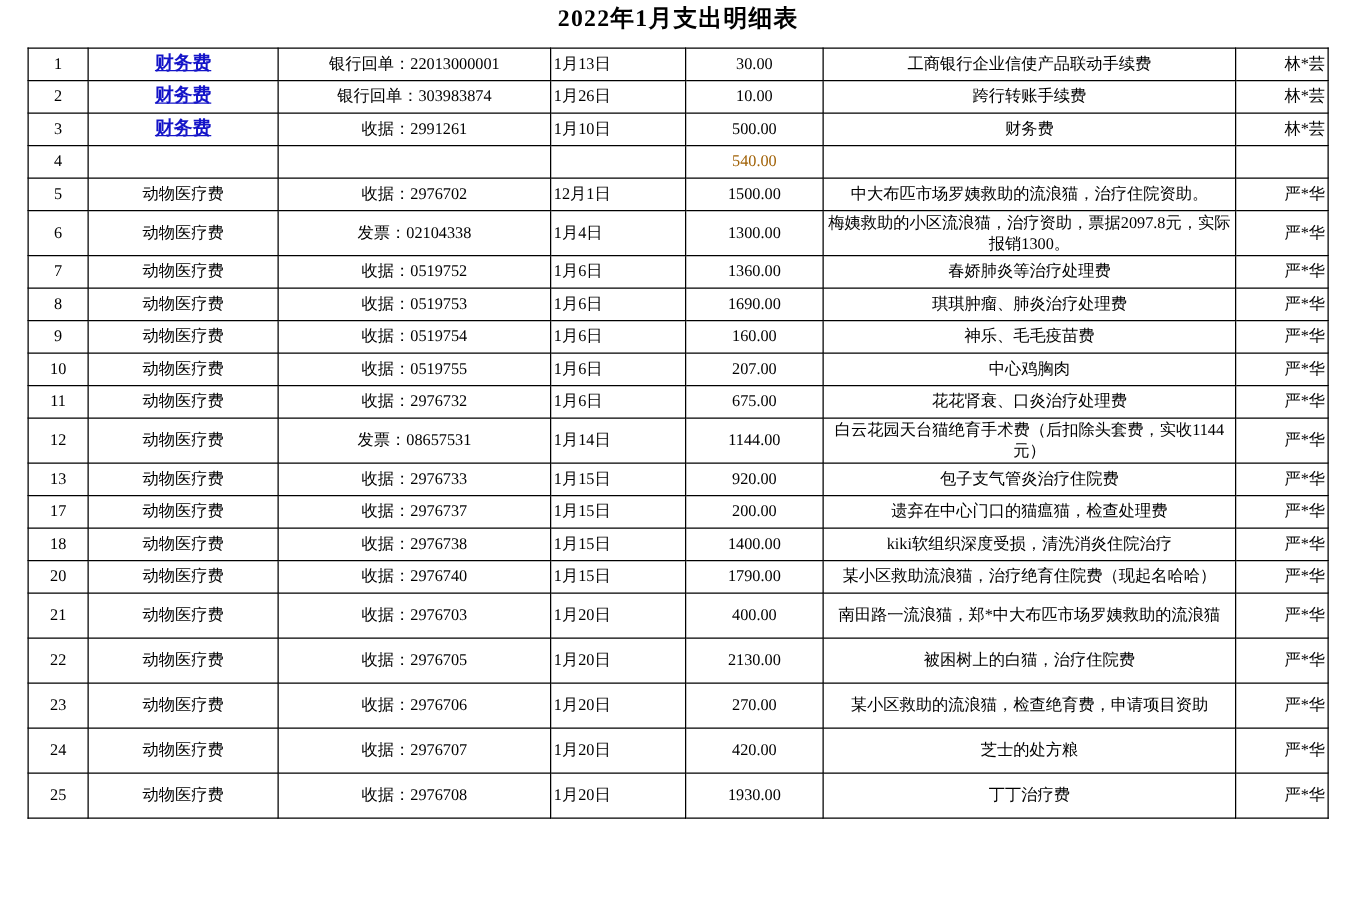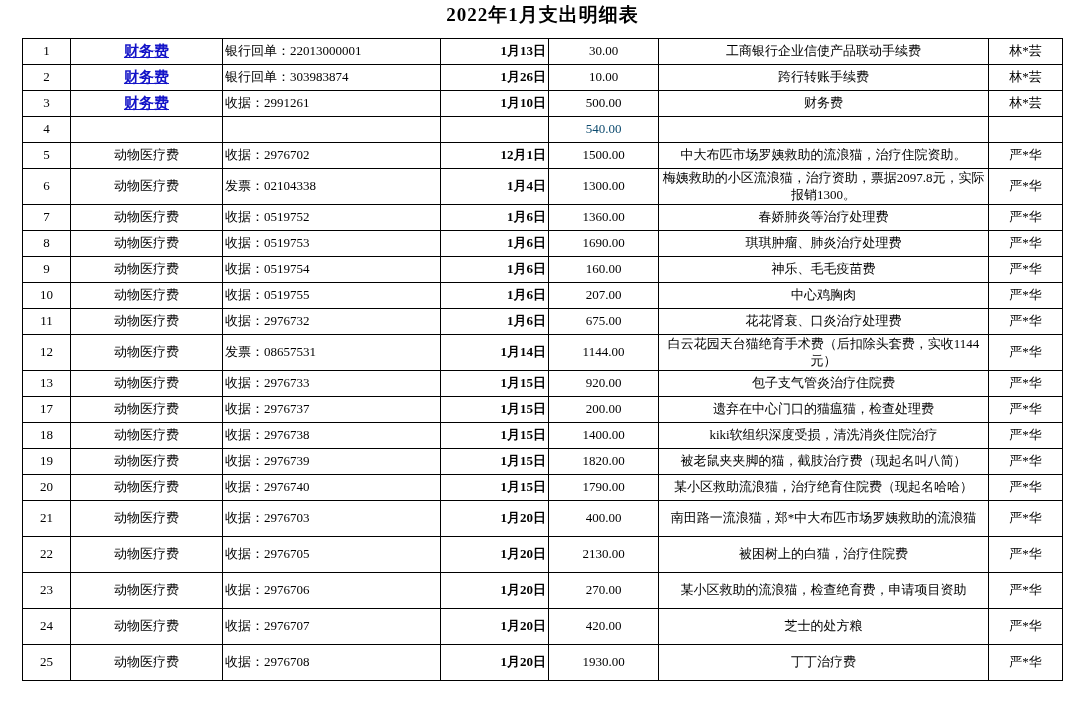--- a/index.html
+++ b/index.html
@@ -52,26 +52,26 @@
   col.c-cat   { width: 152px; }
   col.c-doc   { width: 218px; }
   col.c-date  { width: 108px; }
   col.c-amt   { width: 110px; }
   col.c-desc  { width: 330px; }
   col.c-who   { width: 74px; }
 
   td.idx   { text-align: center; font-size: 13px; }
   td.cat   { text-align: center; font-size: 15px; }
   td.cat.fin { color: #1414c8; font-weight: bold; text-decoration: underline; font-size: 15px; }
-  td.doc   { text-align: left; padding-left: 5px; font-size: 13.5px; }
-  td.date  { text-align: right; font-size: 13.5px; font-weight: bold; }
+  td.doc   { text-align: center; padding-left: 5px; font-size: 13.5px; }
+  td.date  { text-align: left; font-size: 13.5px; }
   td.amt   { text-align: center; font-size: 13.5px; }
-  td.amt.total { color: #0c4a6e; }
+  td.amt.total { color: #a16207; }
   td.desc  { text-align: center; font-size: 12px; line-height: 1.3; }
-  td.who   { text-align: center; font-size: 13px; }
+  td.who   { text-align: right; font-size: 13px; }
   tr.r-tall td { height: 33px; }
   tr.r-std  td { height: 23px; }
 </style>
 </head>
 <body>
 
 <div id="sheet">
 
   <div class="title">2022年1月支出明细表</div>
 
@@ -215,29 +215,20 @@
         <tr class="r-std">
           <td class="idx">18</td>
           <td class="cat">动物医疗费</td>
           <td class="doc">收据：2976738</td>
           <td class="date">1月15日</td>
           <td class="amt">1400.00</td>
           <td class="desc">kiki软组织深度受损，清洗消炎住院治疗</td>
           <td class="who">严*华</td>
         </tr>
         <tr class="r-std">
-          <td class="idx">19</td>
-          <td class="cat">动物医疗费</td>
-          <td class="doc">收据：2976739</td>
-          <td class="date">1月15日</td>
-          <td class="amt">1820.00</td>
-          <td class="desc">被老鼠夹夹脚的猫，截肢治疗费（现起名叫八简）</td>
-          <td class="who">严*华</td>
-        </tr>
-        <tr class="r-std">
           <td class="idx">20</td>
           <td class="cat">动物医疗费</td>
           <td class="doc">收据：2976740</td>
           <td class="date">1月15日</td>
           <td class="amt">1790.00</td>
           <td class="desc">某小区救助流浪猫，治疗绝育住院费（现起名哈哈）</td>
           <td class="who">严*华</td>
         </tr>
         <tr class="r-tall">
           <td class="idx">21</td>

